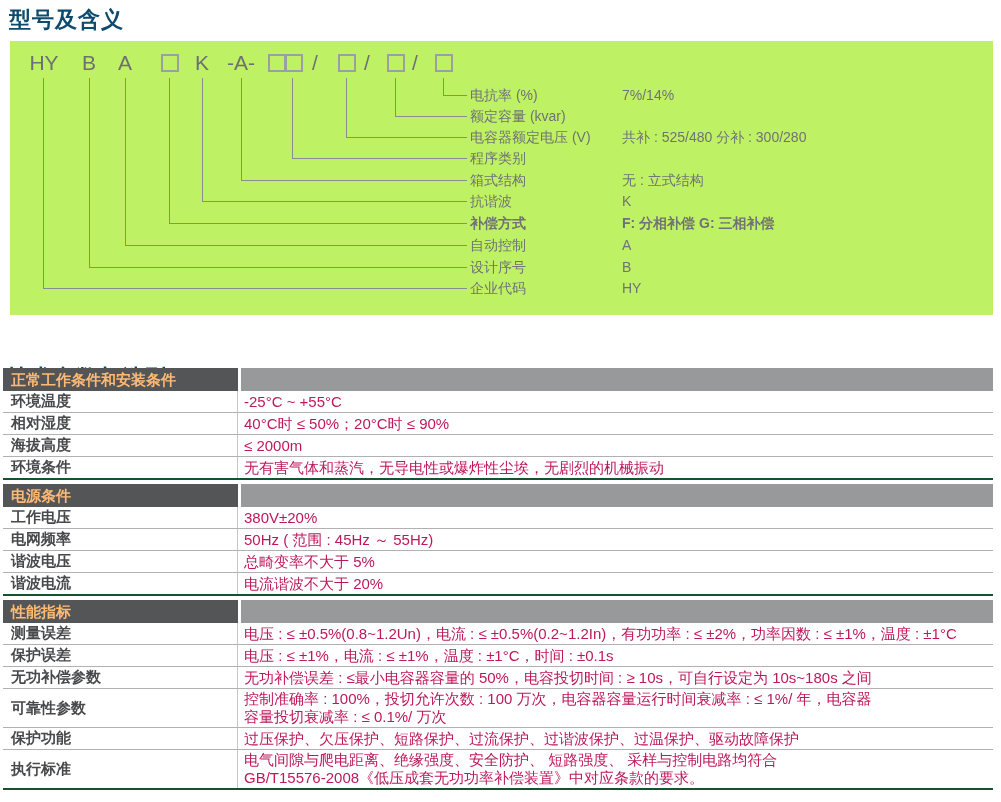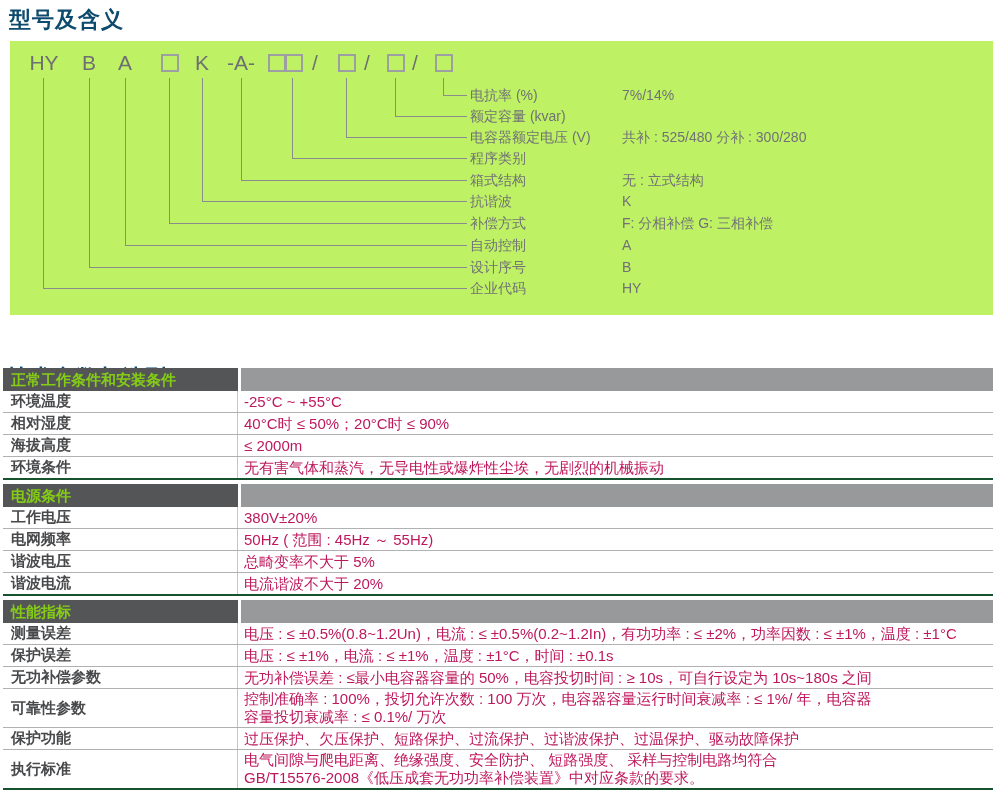--- a/index.html
+++ b/index.html
@@ -13,21 +13,21 @@
   .code-letter{position:absolute;top:9px;font-size:21px;color:#6e6f72;text-align:center;line-height:26px;}
   .code-box{position:absolute;top:13px;width:14px;height:14px;border:2px solid #9d9ea1;background:transparent;}
   .conn{position:absolute;border-left:1px solid #8a8b8e;border-bottom:1px solid #8a8b8e;}
   .legend-row{position:absolute;left:460px;width:520px;height:20px;font-size:14px;color:#717275;line-height:20px;white-space:nowrap;}
   .legend-label{display:inline-block;width:152px;vertical-align:top;}
   .legend-value{display:inline-block;vertical-align:top;}
 
   
   .ptable{position:absolute;left:3px;top:368px;width:990px;}
   .tsection{margin-bottom:4px;}
-  .thead{display:flex;height:23px;line-height:23px;font-size:15px;font-weight:bold;color:#84cc16;}
+  .thead{display:flex;height:23px;line-height:23px;font-size:15px;font-weight:bold;color:#fdba74;}
   .thead .hleft{width:235px;background:#545557;padding-left:8px;box-sizing:border-box;}
   .thead .hgap{width:3px;background:#ffffff;}
   .thead .hright{flex:1;background:#98999b;}
   .trow{display:flex;border-bottom:1px solid #b1b1b4;min-height:21px;align-items:center;}
   .trow:last-child{border-bottom:2px solid #14532d;}
   .tlabel{width:235px;box-sizing:border-box;padding:1px 12px 1px 8px;font-size:15px;font-weight:bold;color:#48494b;border-right:1px solid #c6c6c8;align-self:stretch;display:flex;align-items:center;}
   .tvalue{flex:1;box-sizing:border-box;padding:1px 6px;font-size:15px;color:#be185d;line-height:18px;white-space:pre-line;}
 </style>
 </head>
 <body>
@@ -75,21 +75,21 @@
     </div>
     <div class="legend-row" style="top:107px;">
       <span class="legend-label">程序类别</span><span class="legend-value"></span>
     </div>
     <div class="legend-row" style="top:129px;">
       <span class="legend-label">箱式结构</span><span class="legend-value">无 : 立式结构</span>
     </div>
     <div class="legend-row" style="top:150px;">
       <span class="legend-label">抗谐波</span><span class="legend-value">K</span>
     </div>
-    <div class="legend-row" style="top:172px;">
+    <div class="legend-row" style="top:172px;font-weight:bold;">
       <span class="legend-label">补偿方式</span><span class="legend-value">F: 分相补偿    G: 三相补偿</span>
     </div>
     <div class="legend-row" style="top:194px;">
       <span class="legend-label">自动控制</span><span class="legend-value">A</span>
     </div>
     <div class="legend-row" style="top:216px;">
       <span class="legend-label">设计序号</span><span class="legend-value">B</span>
     </div>
     <div class="legend-row" style="top:237px;">
       <span class="legend-label">企业代码</span><span class="legend-value">HY</span>

